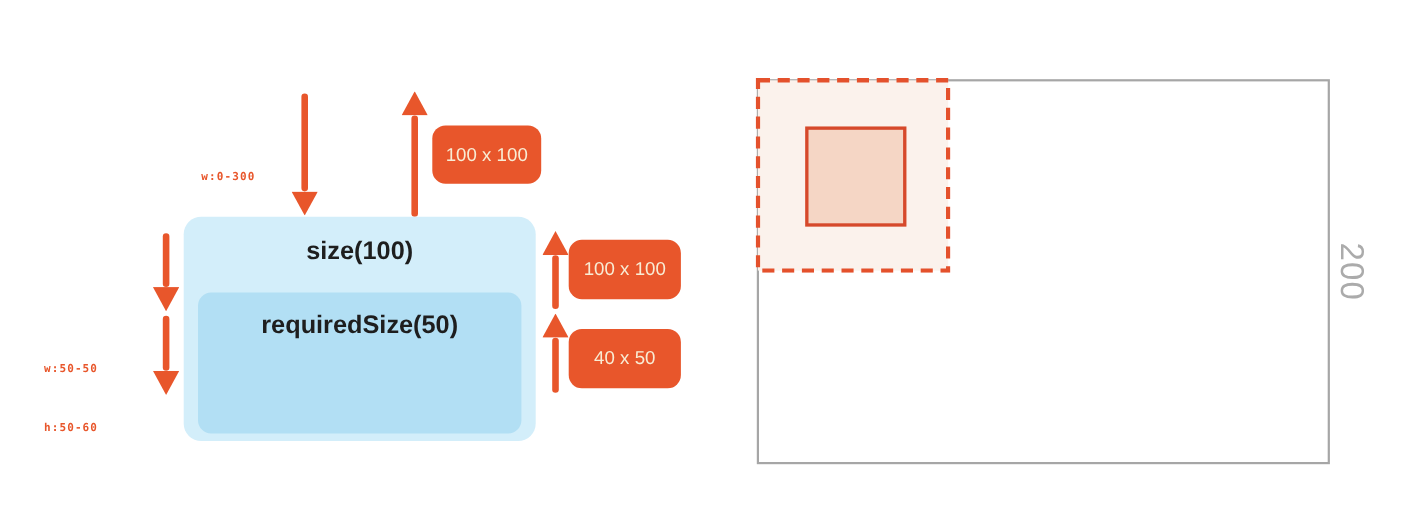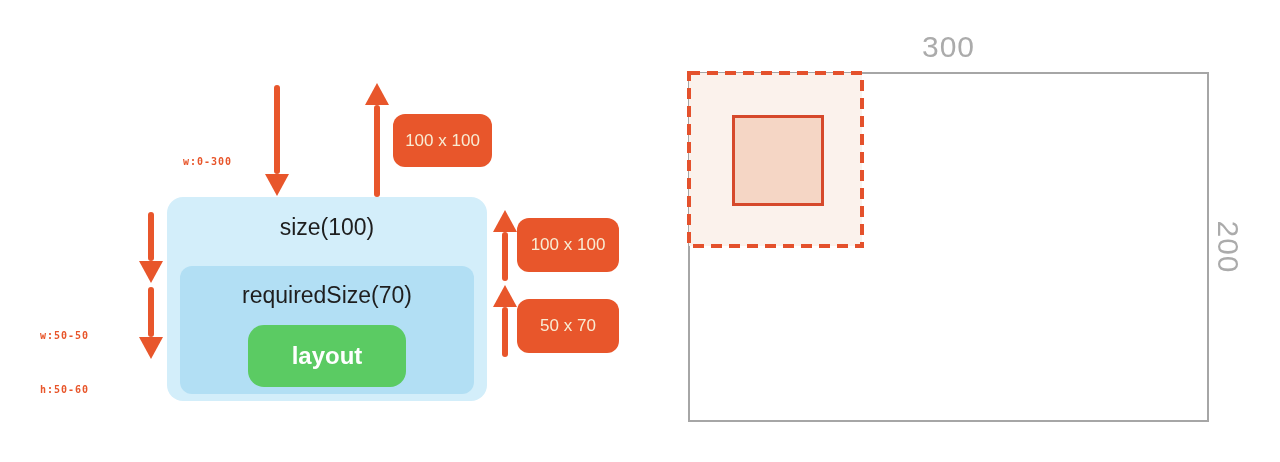--- a/index.html
+++ b/index.html
@@ -16,21 +16,21 @@
     position:absolute;left:180px;top:266px;width:294px;height:128px;
     background:var(--inner-box-bg,#B2DFF4);border-radius:12px;
   }
   .layout-box{
     position:absolute;left:248px;top:325px;width:158px;height:62px;
     background:var(--layout-box-bg,#5BCB63);border-radius:16px;
     display:flex;align-items:center;justify-content:center;
   }
   .box-title{
     position:absolute;left:0;right:0;text-align:center;
-    font-weight:400;font-size:23px;color:var(--dark-text,#1E1E1E);
+    font-weight:700;font-size:23px;color:var(--dark-text,#1E1E1E);
   }
   .outer-box .box-title{top:17px;}
   .inner-box .box-title{top:16px;}
   .layout-label{font-weight:700;font-size:24px;color:#ffffff;}
 
   .constraint-label{
     position:absolute;color:var(--accent-orange,#E8562B);
     font-family:"DejaVu Sans Mono",monospace;font-weight:700;
     font-size:10px;line-height:18px;letter-spacing:1px;white-space:pre;
   }
@@ -88,26 +88,23 @@
     <div class="shaft"></div>
   </div>
 
   <div class="badge" style="left:393px;top:114px;width:99px;height:53px;">100 x 100</div>
 
   <div class="outer-box">
     <div class="box-title">size(100)</div>
   </div>
 
   <div class="inner-box">
-    <div class="box-title">requiredSize(70)</div>
+    <div class="box-title">requiredSize(50)</div>
   </div>
 
-  <div class="layout-box">
-    <span class="layout-label">layout</span>
-  </div>
 
 
   <div class="arrow down" style="left:139px;top:212px;height:71px;">
     <div class="shaft"></div>
     <div class="head"></div>
   </div>
 
   <div class="constraint-label" style="left:40px;top:291px;">
     <span>w:50-50</span>
     <span>h:50-60</span>
@@ -123,25 +120,24 @@
     <div class="shaft"></div>
   </div>
 
   <div class="badge" style="left:517px;top:218px;width:102px;height:54px;">100 x 100</div>
 
   <div class="arrow up" style="left:493px;top:285px;height:72px;">
     <div class="head"></div>
     <div class="shaft"></div>
   </div>
 
-  <div class="badge" style="left:517px;top:299px;width:102px;height:54px;">50 x 70</div>
+  <div class="badge" style="left:517px;top:299px;width:102px;height:54px;">40 x 50</div>
 
   <div class="parent-rect"></div>
 
-  <div class="dim-label width">300</div>
 
   <div class="dim-label height">200</div>
 
   <svg class="dashed-rect" width="177" height="177" viewBox="0 0 177 177">
     <rect x="2" y="2" width="173" height="173" fill="var(--dashed-fill,#FBF2EC)" stroke="var(--dashed-border,#E4512C)" stroke-width="4" stroke-dasharray="11 7"></rect>
   </svg>
 
   <div class="solid-rect"></div>
 
 </div>

